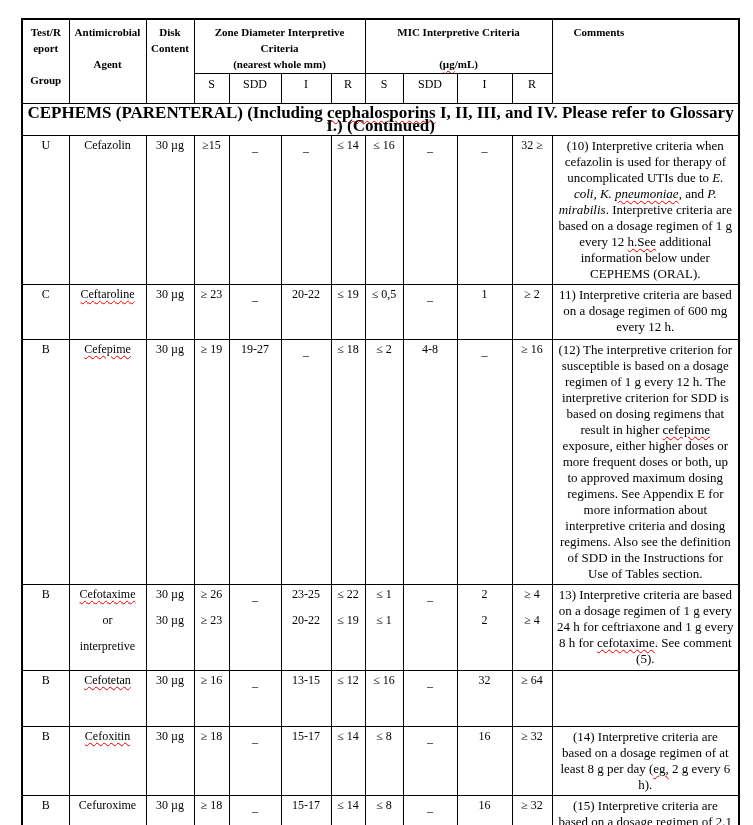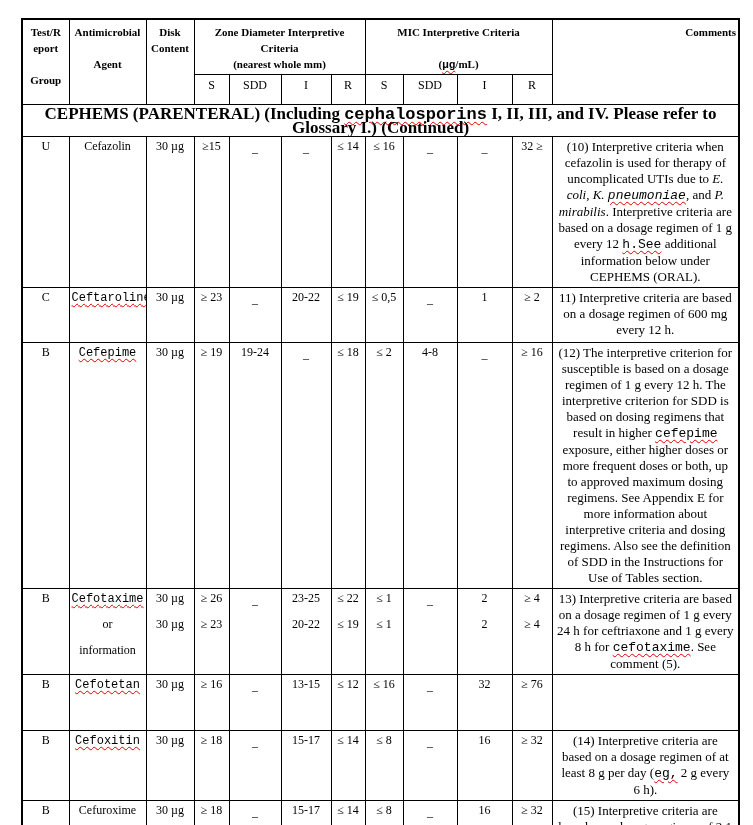--- a/index.html
+++ b/index.html
@@ -3,32 +3,32 @@
 <meta charset="utf-8">
 <style>
   html,body { margin:0; padding:0; background:#ffffff; }
   .page { position:relative; width:753px; height:825px; background:#fff; overflow:hidden;
           font-family:"Liberation Serif", serif; color:#000; }
   table.m100 { position:absolute; left:21px; top:18px; border-collapse:collapse;
                table-layout:fixed; width:717px; border:2px solid #000; }
   th, td { border:1px solid #000; vertical-align:top; padding:1px 2px; font-weight:normal; overflow:hidden; }
   tr.h1 th { font-weight:bold; font-size:11px; line-height:16px; text-align:center;
              white-space:pre-line; padding-top:4px; height:48px; }
-  tr.h1 th.left { text-align:right; padding-left:13px; }
+  tr.h1 th.left { text-align:left; padding-left:21px; }
   tr.h2 th { font-size:12px; line-height:14px; text-align:center; height:25px; padding-top:3px; }
   tr.section td { font-weight:bold; font-size:17px; text-align:center; height:28px;
                   padding-top:2px; line-height:13px; }
   td.c-group { text-align:center; font-size:12px; padding-top:2px; }
   td.c-agent, td.c-disk, td.c-val { text-align:center; font-size:12px; padding-top:2px; }
   td.c-comment { font-size:13px; line-height:16px; text-align:center; padding:2px 4px 2px 4px; }
   .ln { height:26px; line-height:15px; }
   .ln.dash { position:relative; top:6px; }
   .it { font-style:italic; }
   .sq { text-decoration:underline; text-decoration-style:wavy; text-decoration-color:#e00000;
-        text-decoration-thickness:1px; text-underline-offset:2px;font-family:Liberation Mono, monospace; }
+        text-decoration-thickness:1px; text-underline-offset:2px; }
 </style>
 </head>
 <body>
 
 <div class="page">
   <table class="m100">
     <colgroup>
       <col style="width:47px">
         <col style="width:77px">
         <col style="width:48px">
@@ -154,21 +154,21 @@
           <td class="c-agent">
             <div class="ln"><span class="sq">Cefepime</span></div>
           </td>
           <td class="c-disk">
             <div class="ln"><span>30 µg</span></div>
           </td>
           <td class="c-val">
             <div class="ln"><span>≥ 19</span></div>
           </td>
           <td class="c-val">
-            <div class="ln"><span>19-24</span></div>
+            <div class="ln"><span>19-27</span></div>
           </td>
           <td class="c-val">
             <div class="ln dash"><span>–</span></div>
           </td>
           <td class="c-val">
             <div class="ln"><span>≤ 18</span></div>
           </td>
           <td class="c-val">
             <div class="ln"><span>≤ 2</span></div>
           </td>
@@ -183,21 +183,21 @@
           </td>
           <td class="c-comment"><span>(12) The interpretive criterion for susceptible is based on a dosage regimen of 1 g every 12 h. The interpretive criterion for SDD is based on dosing regimens that result in higher </span><span class="sq">cefepime</span><span> exposure, either higher doses or more frequent doses or both, up to approved maximum dosing regimens. See Appendix E for more information about interpretive criteria and dosing regimens. Also see the definition of SDD in the Instructions for Use of Tables section.</span></td>
         </tr>
         <tr style="height: 86px;">
           <td class="c-group">
             <div class="ln"><span>B</span></div>
           </td>
           <td class="c-agent">
             <div class="ln"><span class="sq">Cefotaxime</span></div>
             <div class="ln"><span>or</span></div>
-            <div class="ln"><span>information</span></div>
+            <div class="ln"><span>interpretive</span></div>
           </td>
           <td class="c-disk">
             <div class="ln"><span>30 µg</span></div>
             <div class="ln"><span>30 µg</span></div>
           </td>
           <td class="c-val">
             <div class="ln"><span>≥ 26</span></div>
             <div class="ln"><span>≥ 23</span></div>
           </td>
           <td class="c-val">
@@ -253,21 +253,21 @@
           <td class="c-val">
             <div class="ln"><span>≤ 16</span></div>
           </td>
           <td class="c-val">
             <div class="ln dash"><span>–</span></div>
           </td>
           <td class="c-val">
             <div class="ln"><span>32</span></div>
           </td>
           <td class="c-val">
-            <div class="ln"><span>≥ 76</span></div>
+            <div class="ln"><span>≥ 64</span></div>
           </td>
           <td class="c-comment"></td>
         </tr>
         <tr style="height: 54px;">
           <td class="c-group">
             <div class="ln"><span>B</span></div>
           </td>
           <td class="c-agent">
             <div class="ln"><span class="sq">Cefoxitin</span></div>
           </td>

